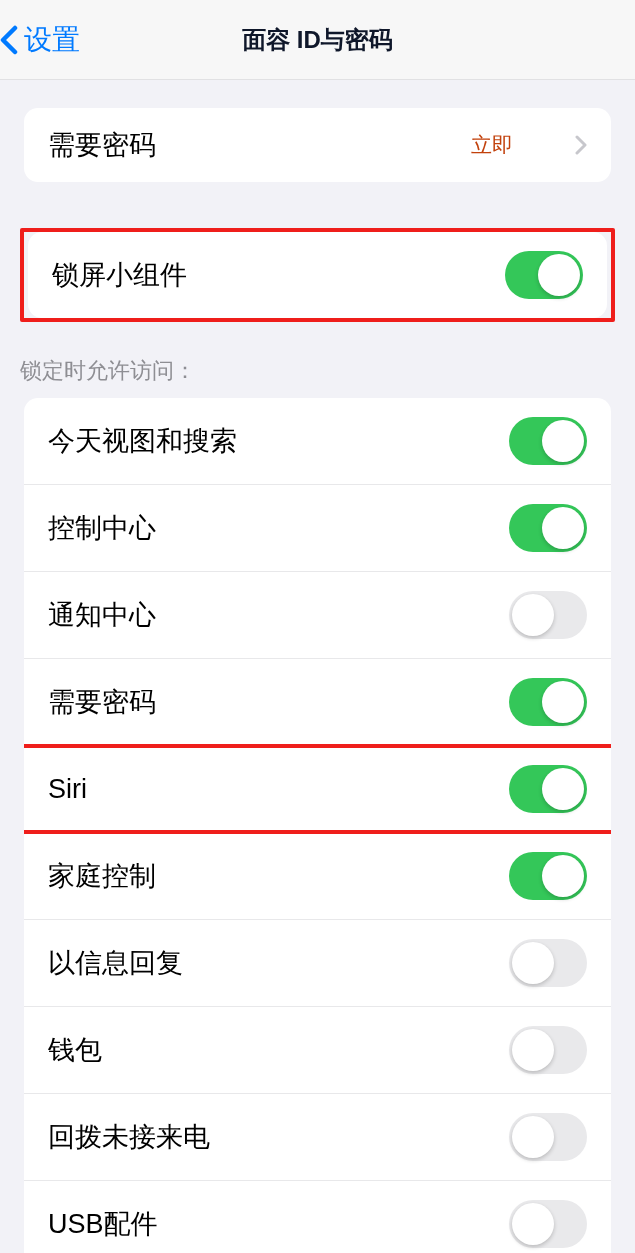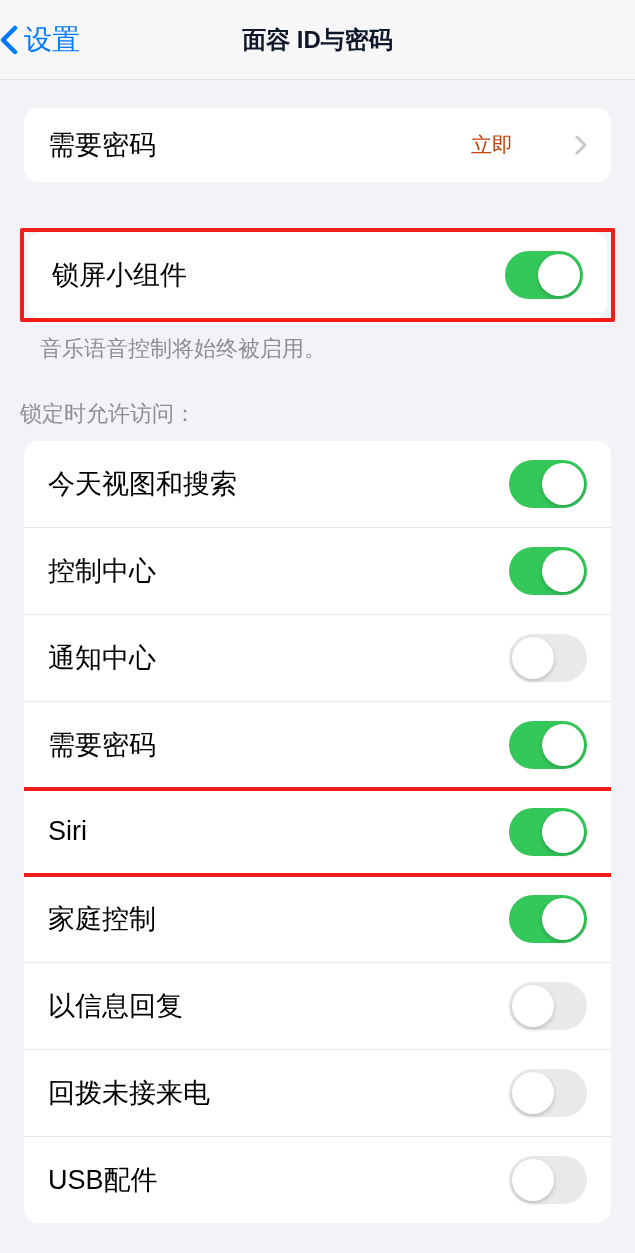--- a/index.html
+++ b/index.html
@@ -179,21 +179,20 @@
     <div class="highlight-box">
       <div class="group">
         <div class="row">
           <div class="row-label">锁屏小组件</div>
           <div class="toggle on">
             <div class="toggle-knob"></div>
           </div>
         </div>
       </div>
     </div>
-    <div class="footer-text">音乐语音控制将始终被启用。</div>
   </div>
 
   <div class="section" style="margin-top:34px;">
     <div class="header-text">锁定时允许访问：</div>
     <div class="group" id="lock-access-list">
         <div class="row">
           <div class="row-label">今天视图和搜索</div>
           <div class="toggle on">
             <div class="toggle-knob"></div>
           </div>
@@ -228,20 +227,26 @@
             <div class="toggle-knob"></div>
           </div>
         </div>
         <div class="row">
           <div class="row-label">以信息回复</div>
           <div class="toggle off">
             <div class="toggle-knob"></div>
           </div>
         </div>
         <div class="row">
+          <div class="row-label">钱包</div>
+          <div class="toggle off">
+            <div class="toggle-knob"></div>
+          </div>
+        </div>
+        <div class="row">
           <div class="row-label">回拨未接来电</div>
           <div class="toggle off">
             <div class="toggle-knob"></div>
           </div>
         </div>
         <div class="row">
           <div class="row-label">USB配件</div>
           <div class="toggle off">
             <div class="toggle-knob"></div>
           </div>

